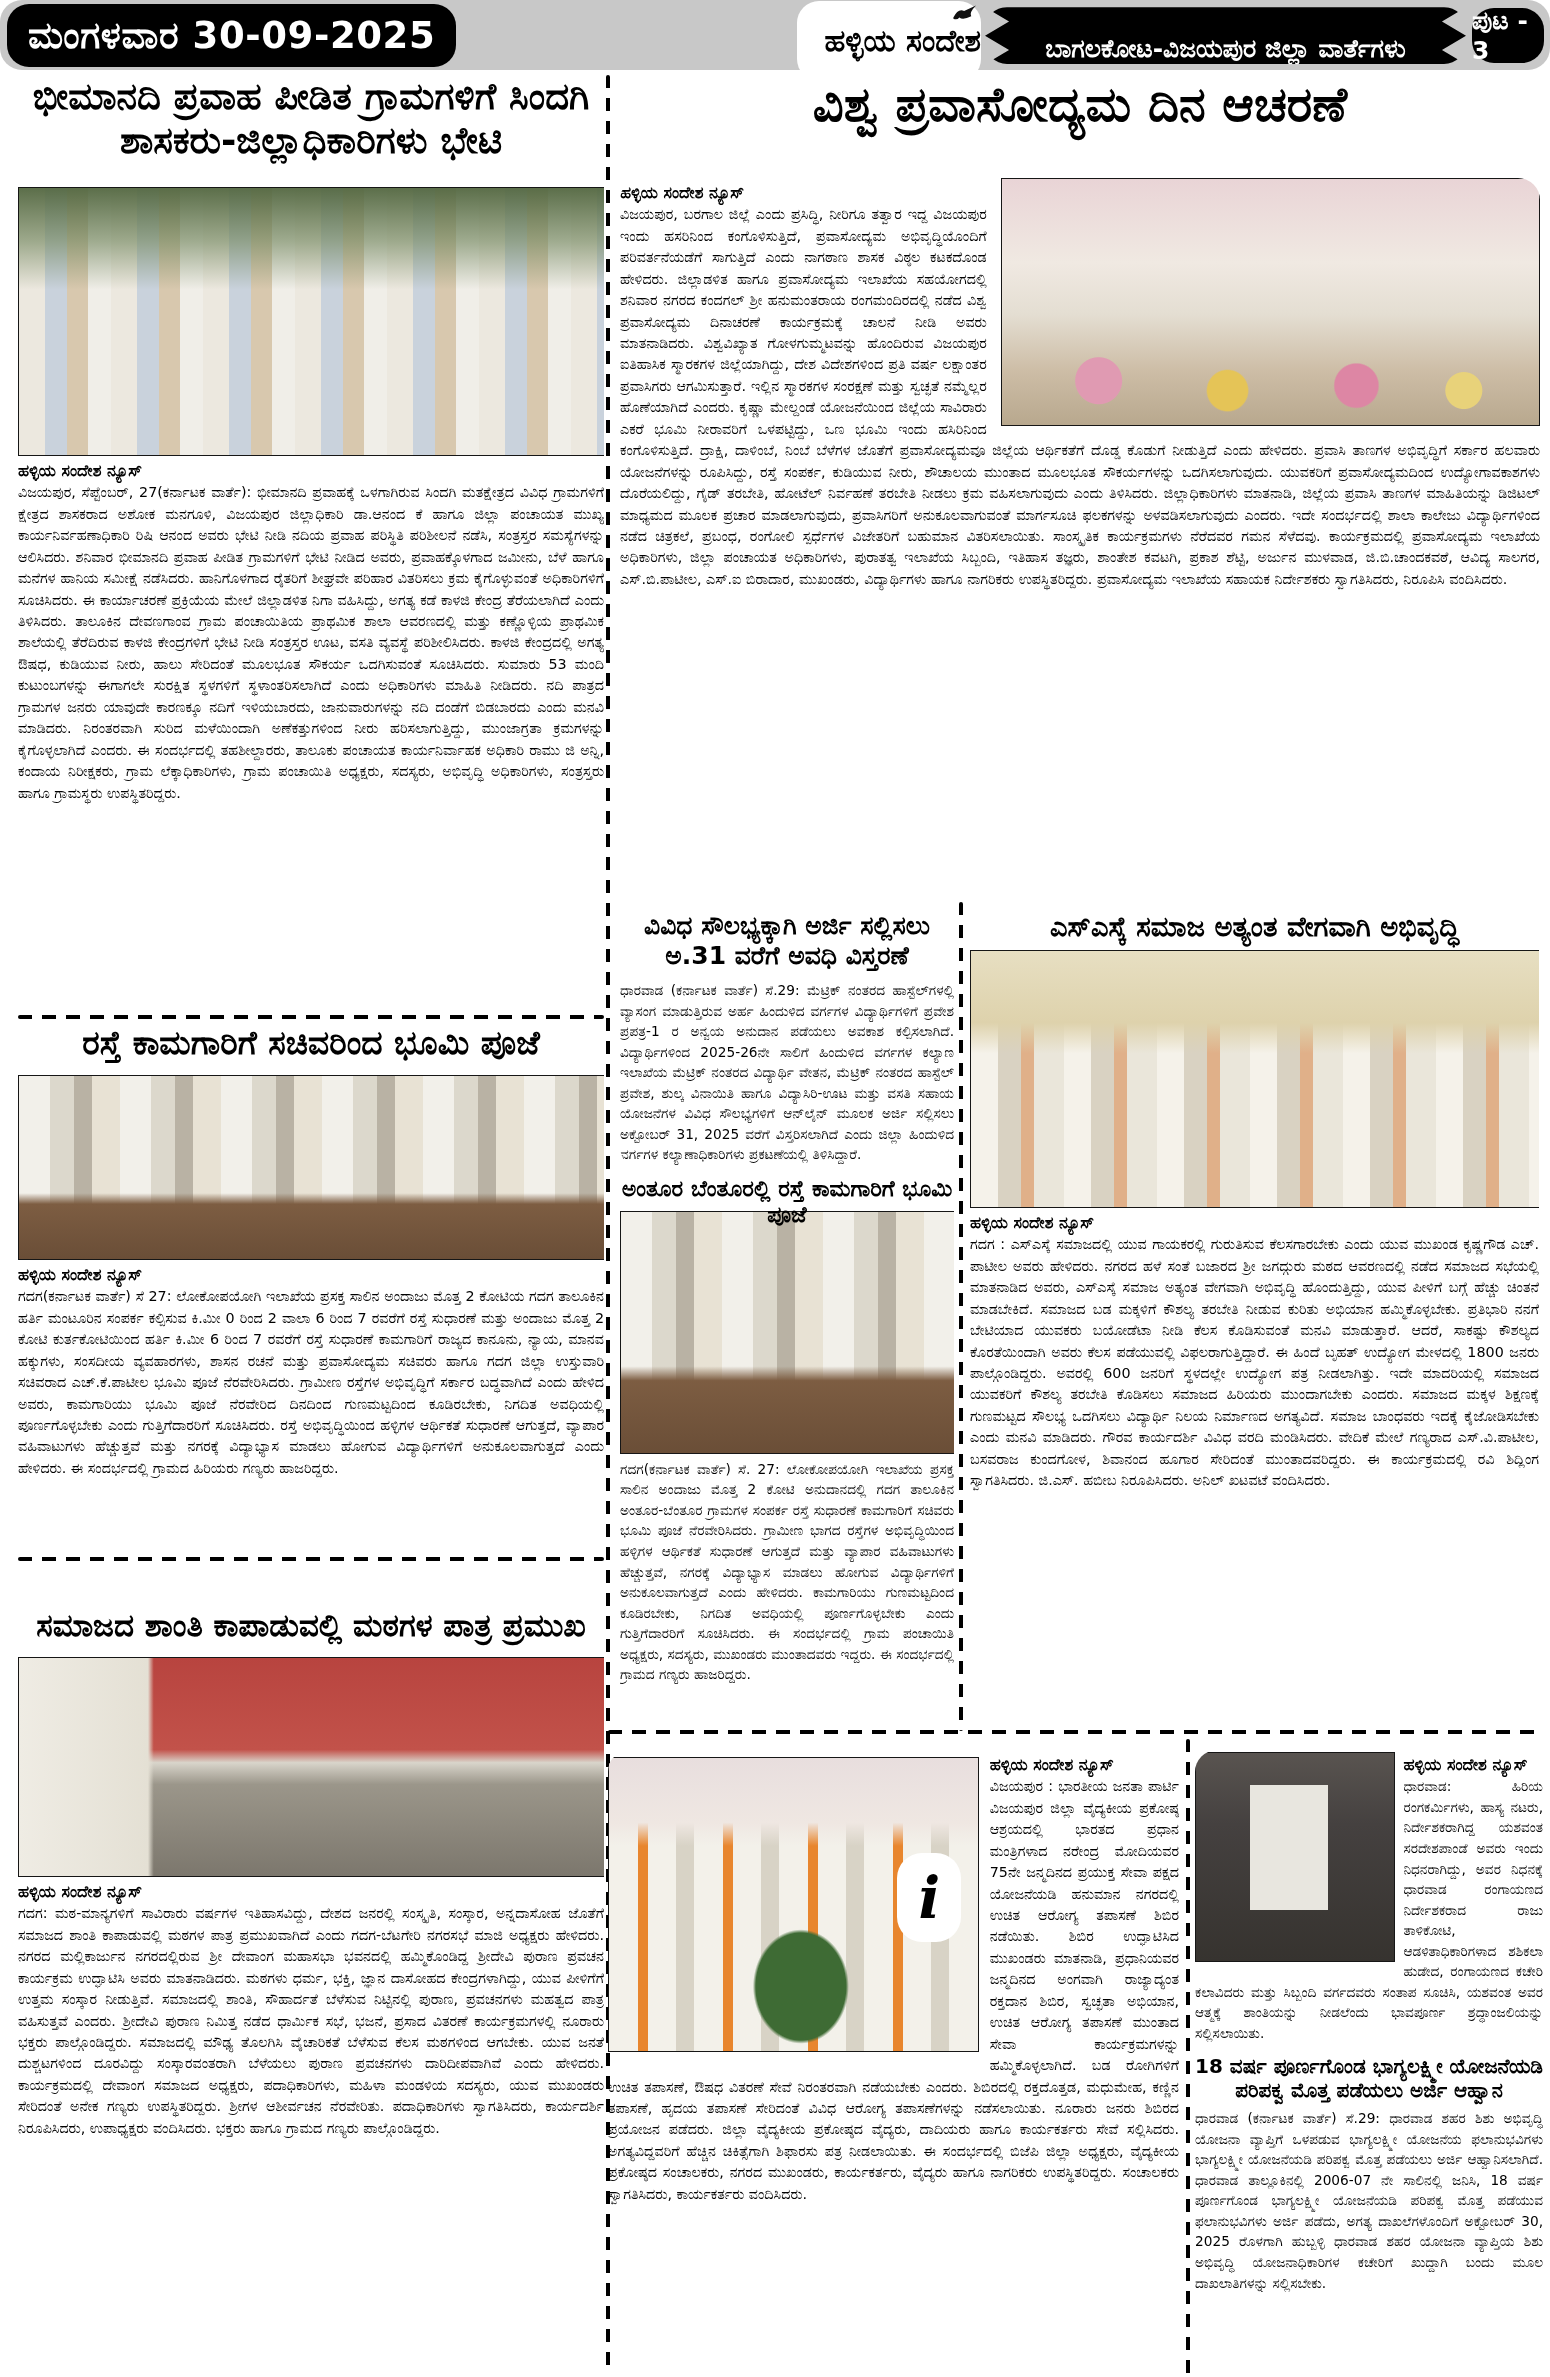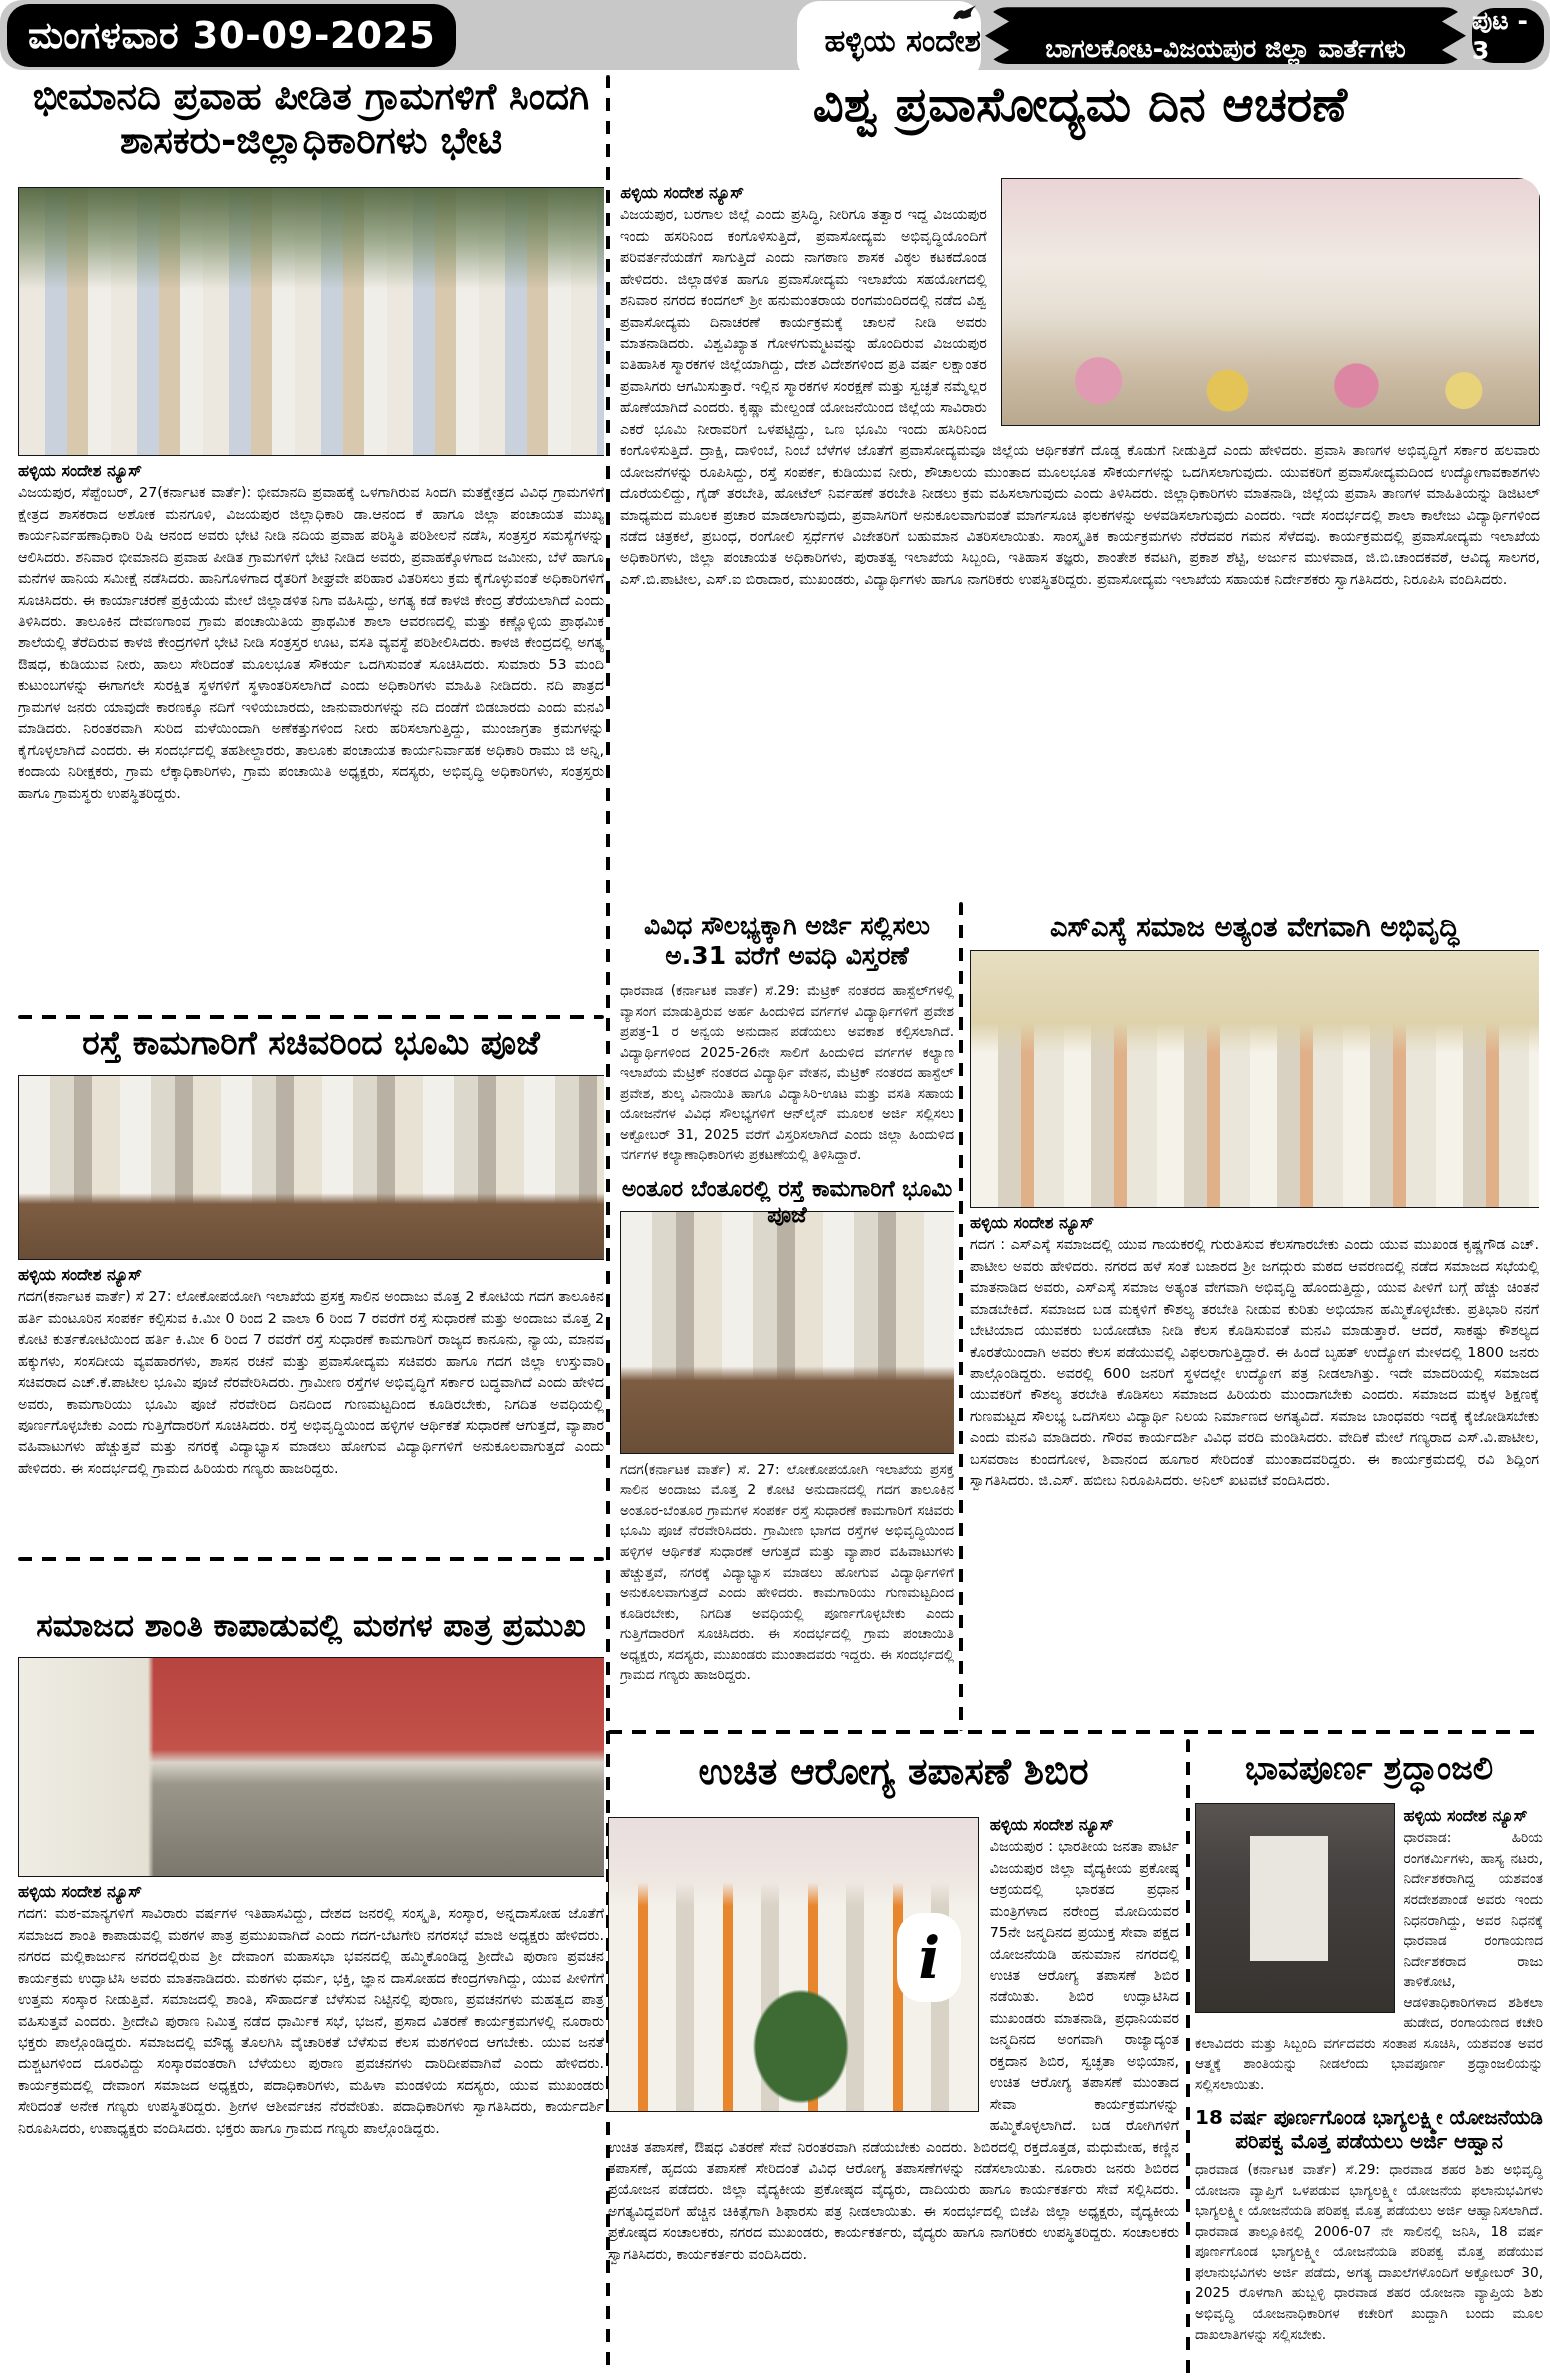--- a/index.html
+++ b/index.html
@@ -122,31 +122,29 @@
 </div>
 
 <div class="abs clip" style="left:970px;top:911px;width:569px;height:815px;">
   <div class="headline" style="font-size:27.4px;height:39px;">ಎಸ್ಎಸ್ಕೆ ಸಮಾಜ ಅತ್ಯಂತ ವೇಗವಾಗಿ ಅಭಿವೃದ್ಧಿ</div>
   <div class="photo ph-group" style="width:100%;height:256px;"></div>
   <div class="byline">ಹಳ್ಳಿಯ ಸಂದೇಶ ನ್ಯೂಸ್</div>
   <div class="body-text">ಗದಗ : ಎಸ್ಎಸ್ಕೆ ಸಮಾಜದಲ್ಲಿ ಯುವ ಗಾಯಕರಲ್ಲಿ ಗುರುತಿಸುವ ಕೆಲಸಗಾರಬೇಕು ಎಂದು ಯುವ ಮುಖಂಡ ಕೃಷ್ಣಗೌಡ ಎಚ್. ಪಾಟೀಲ ಅವರು ಹೇಳಿದರು. ನಗರದ ಹಳೆ ಸಂತೆ ಬಜಾರದ ಶ್ರೀ ಜಗದ್ಗುರು ಮಠದ ಆವರಣದಲ್ಲಿ ನಡೆದ ಸಮಾಜದ ಸಭೆಯಲ್ಲಿ ಮಾತನಾಡಿದ ಅವರು, ಎಸ್ಎಸ್ಕೆ ಸಮಾಜ ಅತ್ಯಂತ ವೇಗವಾಗಿ ಅಭಿವೃದ್ಧಿ ಹೊಂದುತ್ತಿದ್ದು, ಯುವ ಪೀಳಿಗೆ ಬಗ್ಗೆ ಹೆಚ್ಚು ಚಿಂತನೆ ಮಾಡಬೇಕಿದೆ. ಸಮಾಜದ ಬಡ ಮಕ್ಕಳಿಗೆ ಕೌಶಲ್ಯ ತರಬೇತಿ ನೀಡುವ ಕುರಿತು ಅಭಿಯಾನ ಹಮ್ಮಿಕೊಳ್ಳಬೇಕು. ಪ್ರತಿಭಾರಿ ನನಗೆ ಬೇಟಿಯಾದ ಯುವಕರು ಬಯೋಡೆಟಾ ನೀಡಿ ಕೆಲಸ ಕೊಡಿಸುವಂತೆ ಮನವಿ ಮಾಡುತ್ತಾರೆ. ಆದರೆ, ಸಾಕಷ್ಟು ಕೌಶಲ್ಯದ ಕೊರತೆಯಿಂದಾಗಿ ಅವರು ಕೆಲಸ ಪಡೆಯುವಲ್ಲಿ ವಿಫಲರಾಗುತ್ತಿದ್ದಾರೆ. ಈ ಹಿಂದೆ ಬೃಹತ್ ಉದ್ಯೋಗ ಮೇಳದಲ್ಲಿ 1800 ಜನರು ಪಾಲ್ಗೊಂಡಿದ್ದರು. ಅವರಲ್ಲಿ 600 ಜನರಿಗೆ ಸ್ಥಳದಲ್ಲೇ ಉದ್ಯೋಗ ಪತ್ರ ನೀಡಲಾಗಿತ್ತು. ಇದೇ ಮಾದರಿಯಲ್ಲಿ ಸಮಾಜದ ಯುವಕರಿಗೆ ಕೌಶಲ್ಯ ತರಬೇತಿ ಕೊಡಿಸಲು ಸಮಾಜದ ಹಿರಿಯರು ಮುಂದಾಗಬೇಕು ಎಂದರು. ಸಮಾಜದ ಮಕ್ಕಳ ಶಿಕ್ಷಣಕ್ಕೆ ಗುಣಮಟ್ಟದ ಸೌಲಭ್ಯ ಒದಗಿಸಲು ವಿದ್ಯಾರ್ಥಿ ನಿಲಯ ನಿರ್ಮಾಣದ ಅಗತ್ಯವಿದೆ. ಸಮಾಜ ಬಾಂಧವರು ಇದಕ್ಕೆ ಕೈಜೋಡಿಸಬೇಕು ಎಂದು ಮನವಿ ಮಾಡಿದರು. ಗೌರವ ಕಾರ್ಯದರ್ಶಿ ವಿವಿಧ ವರದಿ ಮಂಡಿಸಿದರು. ವೇದಿಕೆ ಮೇಲೆ ಗಣ್ಯರಾದ ಎಸ್.ವಿ.ಪಾಟೀಲ, ಬಸವರಾಜ ಕುಂದಗೋಳ, ಶಿವಾನಂದ ಹೂಗಾರ ಸೇರಿದಂತೆ ಮುಂತಾದವರಿದ್ದರು. ಈ ಕಾರ್ಯಕ್ರಮದಲ್ಲಿ ರವಿ ಶಿದ್ಲಿಂಗ ಸ್ವಾಗತಿಸಿದರು. ಜಿ.ಎಸ್. ಹಬೀಬ ನಿರೂಪಿಸಿದರು. ಅನಿಲ್ ಖಟವಟೆ ವಂದಿಸಿದರು.</div>
 </div>
 
 <div class="abs clip" style="left:608px;top:1750px;width:571px;height:625px;">
-  <div class="headline" style="font-size:37px;height:60px;">ಉಚಿತ ಆರೋಗ್ಯ ತಪಾಸಣೆ ಶಿಬಿರ</div>
   <div style="position:relative;">
     <div class="photo ph-bjp" style="float:left;width:369px;height:293px;margin:3.6px 10.7px 4.8px 0;position:relative;">
       <div class="info-badge">i</div>
     </div>
     <div class="byline">ಹಳ್ಳಿಯ ಸಂದೇಶ ನ್ಯೂಸ್</div>
     <div class="body-text">ವಿಜಯಪುರ : ಭಾರತೀಯ ಜನತಾ ಪಾರ್ಟಿ ವಿಜಯಪುರ ಜಿಲ್ಲಾ ವೈದ್ಯಕೀಯ ಪ್ರಕೋಷ್ಠ ಆಶ್ರಯದಲ್ಲಿ ಭಾರತದ ಪ್ರಧಾನ ಮಂತ್ರಿಗಳಾದ ನರೇಂದ್ರ ಮೋದಿಯವರ 75ನೇ ಜನ್ಮದಿನದ ಪ್ರಯುಕ್ತ ಸೇವಾ ಪಕ್ಷದ ಯೋಜನೆಯಡಿ ಹನುಮಾನ ನಗರದಲ್ಲಿ ಉಚಿತ ಆರೋಗ್ಯ ತಪಾಸಣೆ ಶಿಬಿರ ನಡೆಯಿತು. ಶಿಬಿರ ಉದ್ಘಾಟಿಸಿದ ಮುಖಂಡರು ಮಾತನಾಡಿ, ಪ್ರಧಾನಿಯವರ ಜನ್ಮದಿನದ ಅಂಗವಾಗಿ ರಾಜ್ಯಾದ್ಯಂತ ರಕ್ತದಾನ ಶಿಬಿರ, ಸ್ವಚ್ಛತಾ ಅಭಿಯಾನ, ಉಚಿತ ಆರೋಗ್ಯ ತಪಾಸಣೆ ಮುಂತಾದ ಸೇವಾ ಕಾರ್ಯಕ್ರಮಗಳನ್ನು ಹಮ್ಮಿಕೊಳ್ಳಲಾಗಿದೆ. ಬಡ ರೋಗಿಗಳಿಗೆ ಉಚಿತ ತಪಾಸಣೆ, ಔಷಧ ವಿತರಣೆ ಸೇವೆ ನಿರಂತರವಾಗಿ ನಡೆಯಬೇಕು ಎಂದರು. ಶಿಬಿರದಲ್ಲಿ ರಕ್ತದೊತ್ತಡ, ಮಧುಮೇಹ, ಕಣ್ಣಿನ ತಪಾಸಣೆ, ಹೃದಯ ತಪಾಸಣೆ ಸೇರಿದಂತೆ ವಿವಿಧ ಆರೋಗ್ಯ ತಪಾಸಣೆಗಳನ್ನು ನಡೆಸಲಾಯಿತು. ನೂರಾರು ಜನರು ಶಿಬಿರದ ಪ್ರಯೋಜನ ಪಡೆದರು. ಜಿಲ್ಲಾ ವೈದ್ಯಕೀಯ ಪ್ರಕೋಷ್ಠದ ವೈದ್ಯರು, ದಾದಿಯರು ಹಾಗೂ ಕಾರ್ಯಕರ್ತರು ಸೇವೆ ಸಲ್ಲಿಸಿದರು. ಅಗತ್ಯವಿದ್ದವರಿಗೆ ಹೆಚ್ಚಿನ ಚಿಕಿತ್ಸೆಗಾಗಿ ಶಿಫಾರಸು ಪತ್ರ ನೀಡಲಾಯಿತು. ಈ ಸಂದರ್ಭದಲ್ಲಿ ಬಿಜೆಪಿ ಜಿಲ್ಲಾ ಅಧ್ಯಕ್ಷರು, ವೈದ್ಯಕೀಯ ಪ್ರಕೋಷ್ಠದ ಸಂಚಾಲಕರು, ನಗರದ ಮುಖಂಡರು, ಕಾರ್ಯಕರ್ತರು, ವೈದ್ಯರು ಹಾಗೂ ನಾಗರಿಕರು ಉಪಸ್ಥಿತರಿದ್ದರು. ಸಂಚಾಲಕರು ಸ್ವಾಗತಿಸಿದರು, ಕಾರ್ಯಕರ್ತರು ವಂದಿಸಿದರು.</div>
   </div>
 </div>
 
 <div class="abs clip" style="left:1195px;top:1750px;width:348px;height:625px;">
-  <div class="headline" style="font-size:32px;height:51px;">ಭಾವಪೂರ್ಣ ಶ್ರದ್ಧಾಂಜಲಿ</div>
   <div class="photo ph-dark" style="float:left;width:198px;height:208px;margin:2.4px 8.4px 3.6px 0;"></div>
   <div class="byline">ಹಳ್ಳಿಯ ಸಂದೇಶ ನ್ಯೂಸ್</div>
   <div class="body-text" style="font-size:13.7px;">ಧಾರವಾಡ: ಹಿರಿಯ ರಂಗಕರ್ಮಿಗಳು, ಹಾಸ್ಯ ನಟರು, ನಿರ್ದೇಶಕರಾಗಿದ್ದ ಯಶವಂತ ಸರದೇಶಪಾಂಡೆ ಅವರು ಇಂದು ನಿಧನರಾಗಿದ್ದು, ಅವರ ನಿಧನಕ್ಕೆ ಧಾರವಾಡ ರಂಗಾಯಣದ ನಿರ್ದೇಶಕರಾದ ರಾಜು ತಾಳಿಕೋಟಿ, ಆಡಳಿತಾಧಿಕಾರಿಗಳಾದ ಶಶಿಕಲಾ ಹುಡೇದ, ರಂಗಾಯಣದ ಕಚೇರಿ ಕಲಾವಿದರು ಮತ್ತು ಸಿಬ್ಬಂದಿ ವರ್ಗದವರು ಸಂತಾಪ ಸೂಚಿಸಿ, ಯಶವಂತ ಅವರ ಆತ್ಮಕ್ಕೆ ಶಾಂತಿಯನ್ನು ನೀಡಲೆಂದು ಭಾವಪೂರ್ಣ ಶ್ರದ್ಧಾಂಜಲಿಯನ್ನು ಸಲ್ಲಿಸಲಾಯಿತು.</div>
   <div class="subhead" style="font-size:20px;clear:both;margin:10.7px 0 6px 0;">18 ವರ್ಷ ಪೂರ್ಣಗೊಂಡ ಭಾಗ್ಯಲಕ್ಷ್ಮೀ ಯೋಜನೆಯಡಿ ಪರಿಪಕ್ವ ಮೊತ್ತ ಪಡೆಯಲು ಅರ್ಜಿ ಆಹ್ವಾನ</div>
   <div class="body-text" style="font-size:13.7px;">ಧಾರವಾಡ (ಕರ್ನಾಟಕ ವಾರ್ತೆ) ಸೆ.29: ಧಾರವಾಡ ಶಹರ ಶಿಶು ಅಭಿವೃದ್ಧಿ ಯೋಜನಾ ವ್ಯಾಪ್ತಿಗೆ ಒಳಪಡುವ ಭಾಗ್ಯಲಕ್ಷ್ಮೀ ಯೋಜನೆಯ ಫಲಾನುಭವಿಗಳು ಭಾಗ್ಯಲಕ್ಷ್ಮೀ ಯೋಜನೆಯಡಿ ಪರಿಪಕ್ವ ಮೊತ್ತ ಪಡೆಯಲು ಅರ್ಜಿ ಆಹ್ವಾನಿಸಲಾಗಿದೆ. ಧಾರವಾಡ ತಾಲ್ಲೂಕಿನಲ್ಲಿ 2006-07 ನೇ ಸಾಲಿನಲ್ಲಿ ಜನಿಸಿ, 18 ವರ್ಷ ಪೂರ್ಣಗೊಂಡ ಭಾಗ್ಯಲಕ್ಷ್ಮೀ ಯೋಜನೆಯಡಿ ಪರಿಪಕ್ವ ಮೊತ್ತ ಪಡೆಯುವ ಫಲಾನುಭವಿಗಳು ಅರ್ಜಿ ಪಡೆದು, ಅಗತ್ಯ ದಾಖಲೆಗಳೊಂದಿಗೆ ಅಕ್ಟೋಬರ್ 30, 2025 ರೊಳಗಾಗಿ ಹುಬ್ಬಳ್ಳಿ ಧಾರವಾಡ ಶಹರ ಯೋಜನಾ ವ್ಯಾಪ್ತಿಯ ಶಿಶು ಅಭಿವೃದ್ಧಿ ಯೋಜನಾಧಿಕಾರಿಗಳ ಕಚೇರಿಗೆ ಖುದ್ದಾಗಿ ಬಂದು ಮೂಲ ದಾಖಲಾತಿಗಳನ್ನು ಸಲ್ಲಿಸಬೇಕು.</div>
 </div>
 
 
 </body></html>

